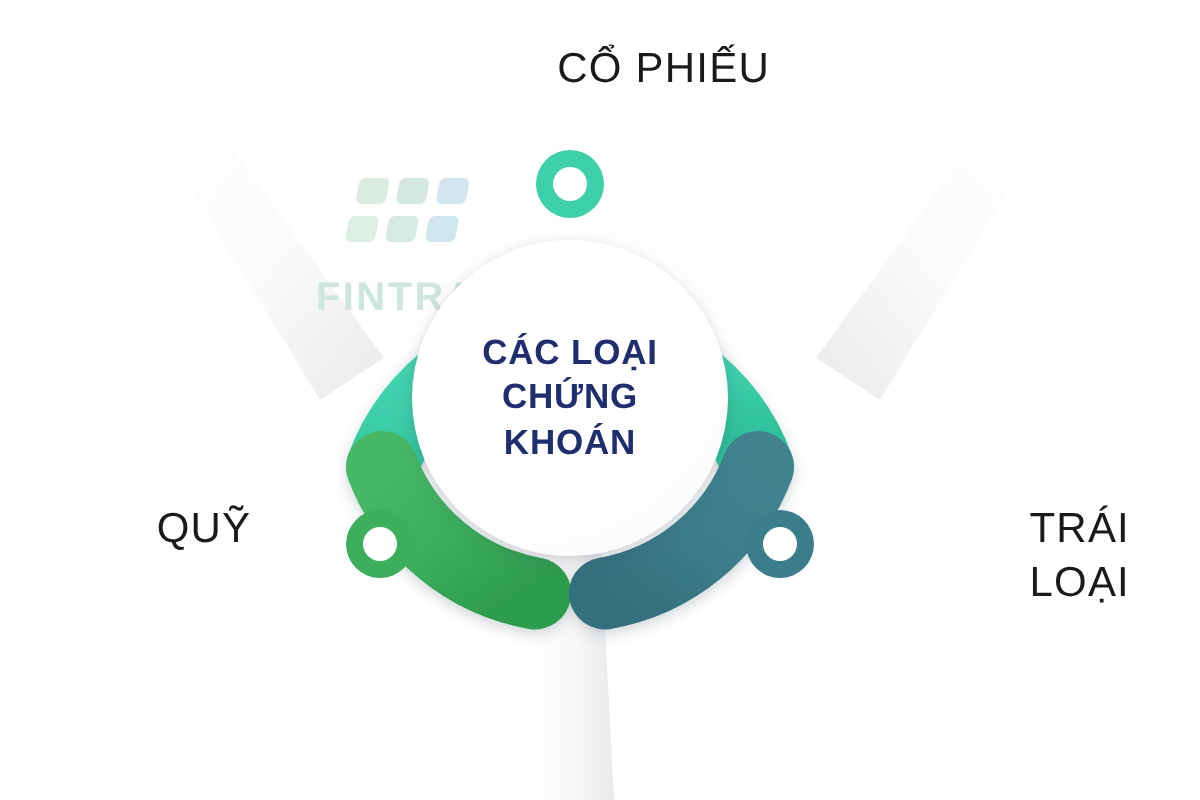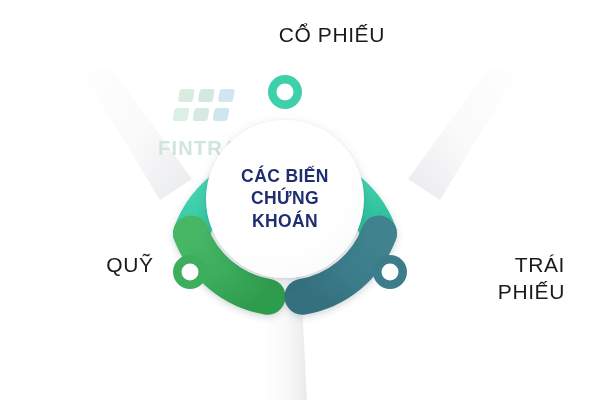--- a/index.html
+++ b/index.html
@@ -97,21 +97,21 @@
     position: absolute;
     color: #1a1a1a;
     font-size: 21px;
     font-weight: 400;
     letter-spacing: 0.6px;
     line-height: 1.28;
     text-align: center;
     white-space: nowrap;
   }
   #label-top    { left: 185px; top: 22px;  width: 200px; text-align: right; }
-  #label-left   { left: 60px;  top: 252px; width: 140px; }
+  #label-left   { left: 32px;  top: 252px; width: 140px; }
   #label-right  { left: 415px; top: 252px; width: 150px; text-align: right; }
   .label span { display: block; }
 </style>
 </head>
 <body>
 
 <div id="canvas">
 
   <svg class="beam" width="600" height="400" style="left:0;top:0;">
     <defs>
@@ -239,31 +239,31 @@
         <g>
           <circle cx="390" cy="272" r="17" fill="#3c7d8b"></circle>
           <circle cx="390" cy="272" r="8.5" fill="#ffffff"></circle>
         </g>
       </g>
     </svg>
   </div>
 
   <div class="center-disc"></div>
   <div class="center-text">
-    <span>CÁC BIẾN</span>
+    <span>CÁC LOẠI</span>
     <span>CHỨNG</span>
     <span>KHOÁN</span>
   </div>
 
   <div class="label" id="label-top">
     <span>CỔ PHIẾU</span>
   </div>
 
   <div class="label" id="label-left">
     <span>QUỸ</span>
   </div>
 
   <div class="label" id="label-right">
     <span>TRÁI</span>
-    <span>PHIẾU</span>
+    <span>LOẠI</span>
   </div>
 
 </div>
 
 </body></html>

